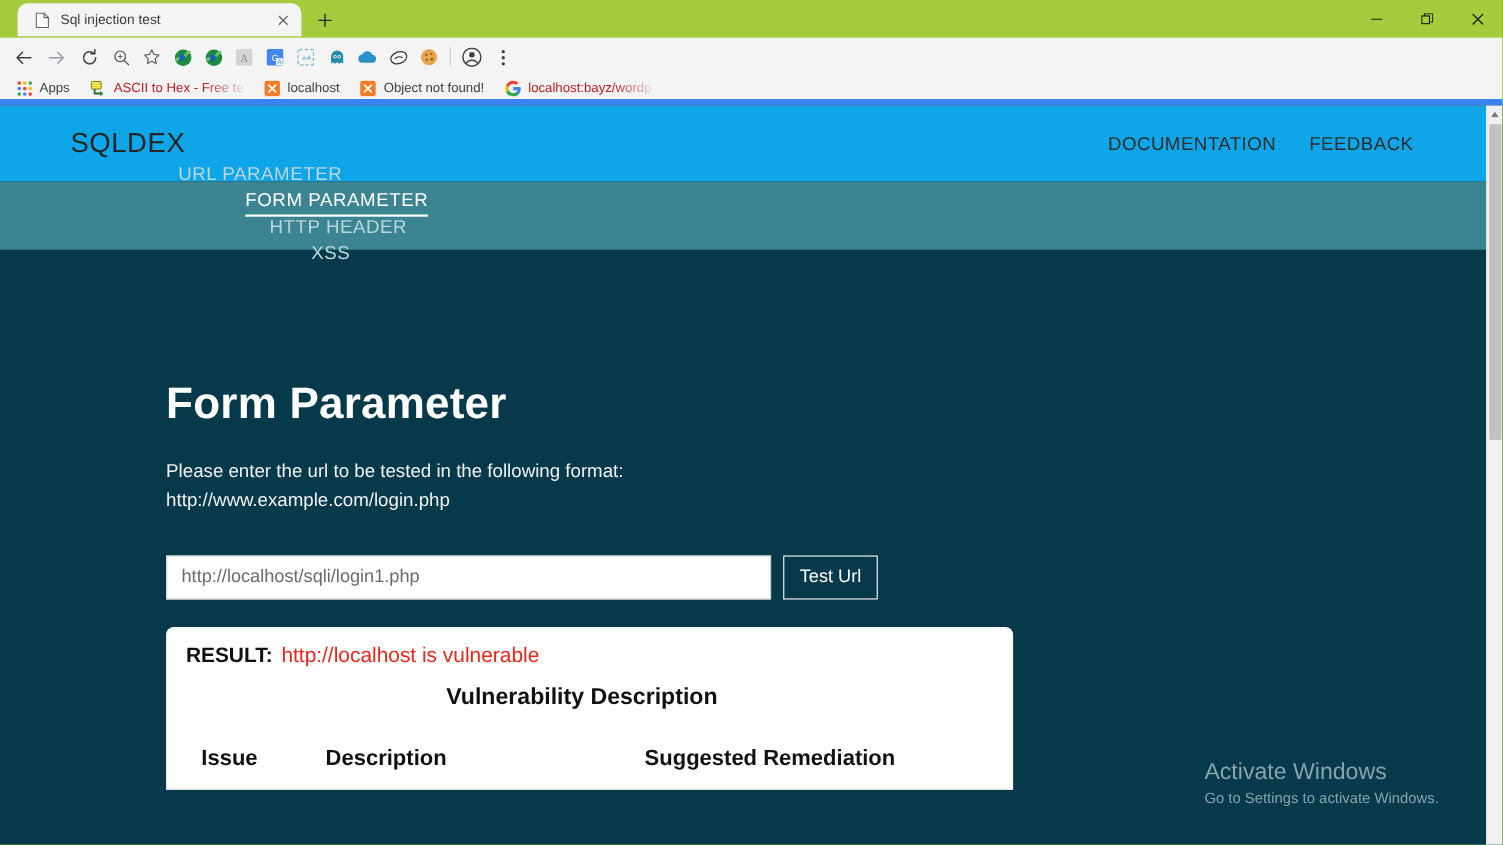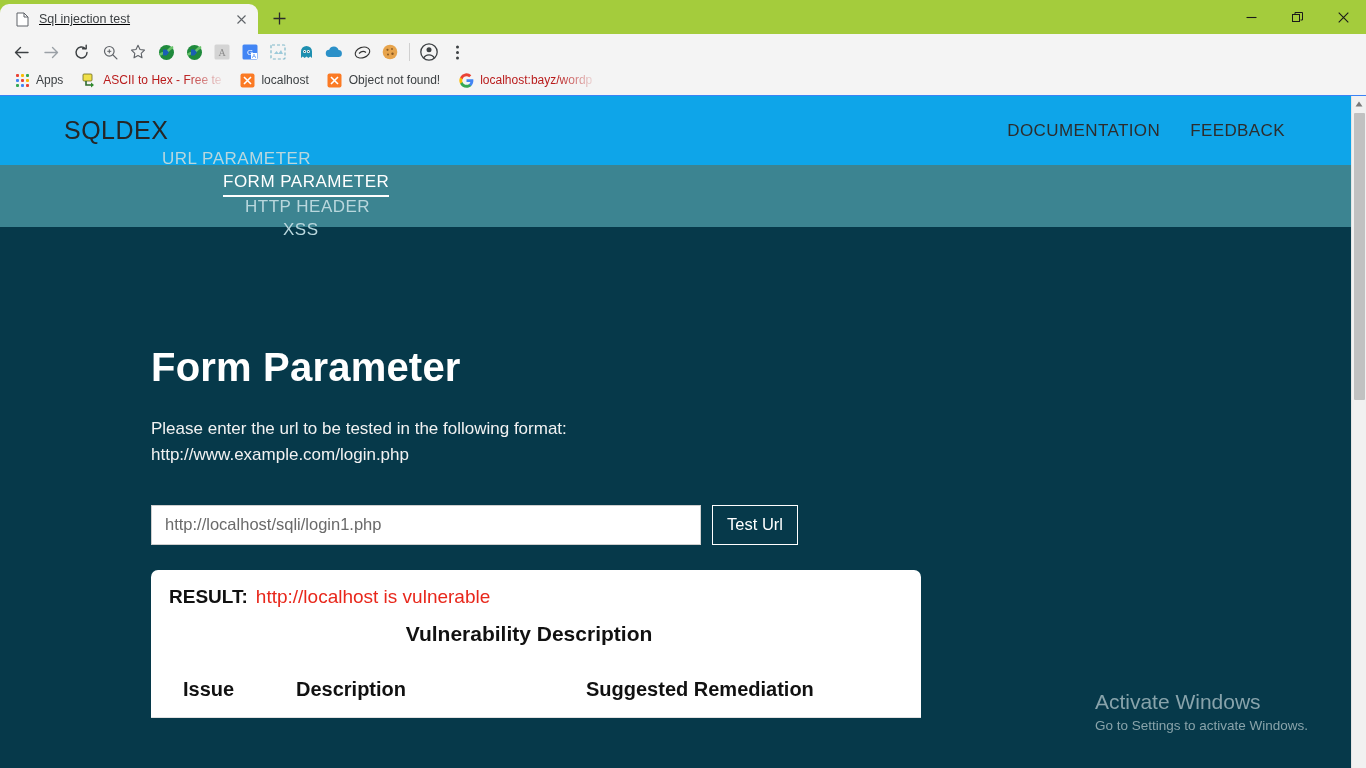--- a/index.html
+++ b/index.html
@@ -10,21 +10,21 @@
     background: #9ACD32;
   }
 
   
   .browser { width: 1366px; height: 768px; position: relative; }
 
   .titlebar {
     height: 34px; background: #a4cc3c;
     display: flex; align-items: flex-end; position: relative;
   }
-  .tabstrip { display: flex; align-items: flex-end; padding-left: 0; flex: 1; text-decoration: underline; }
+  .tabstrip { display: flex; align-items: flex-start; padding-left: 16px; flex: 1; }
 
   .tab {
     height: 30px; width: 258px;
     background: #f4f4f4;
     border-radius: 9px 9px 0 0;
     display: flex; align-items: center;
     padding: 0 8px 0 14px;
     position: relative;
   }
   .tab-favicon {
@@ -81,22 +81,22 @@
   .omni-url b { color: #202124; font-weight: normal; }
   .omni-right { display: flex; align-items: center; }
   .tb-icon {
     width: 28px; height: 28px; flex: none;
     display: flex; align-items: center; justify-content: center;
   }
   .tb-sep { width: 1px; height: 18px; background: #d0d0d0; margin: 0 5px; }
 
   .bookmarks {
     height: 26px; background: #f4f4f4;
-    display: flex; align-items: flex-start; padding: 0 8px;
-    border-bottom: 1px solid #3b82f6;
+    display: flex; align-items: flex-end; padding: 0 8px;
+    border-bottom: 6px solid #3b82f6;
     overflow: hidden;
   }
   .bm {
     display: flex; align-items: center; flex: none;
     margin-right: 6px; padding: 2px 6px; border-radius: 3px;
     font-size: 12px; color: #3c4043; white-space: nowrap;
   }
   .bm-ico {
     width: 16px; height: 16px; flex: none; margin-right: 6px;
     display: flex; align-items: center; justify-content: center;

